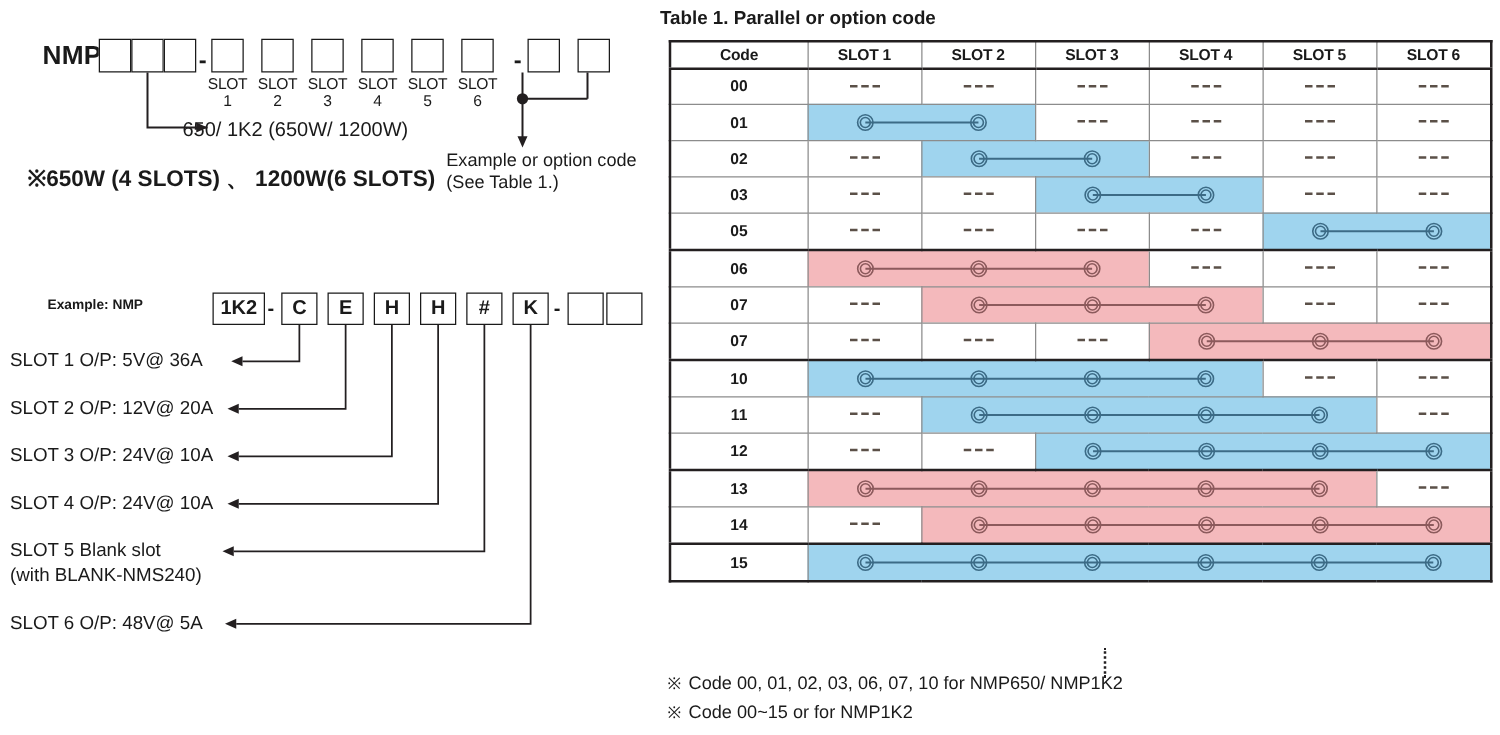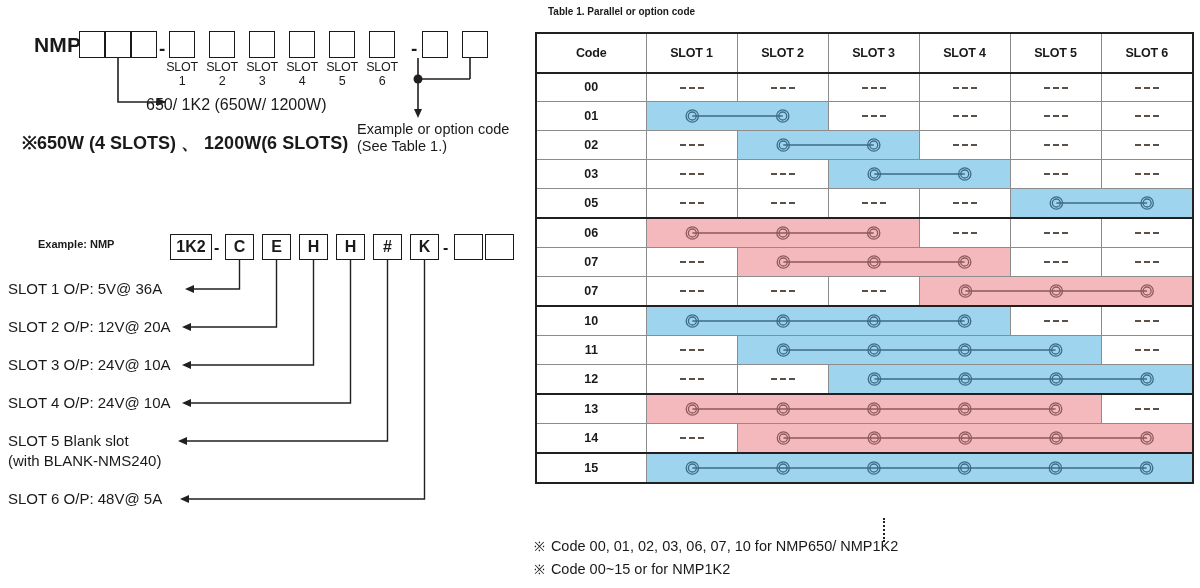--- a/index.html
+++ b/index.html
@@ -77,41 +77,41 @@
   .slot-line {
     position: absolute; left: 8px;
     font-size: 15px; white-space: nowrap; line-height: 18px;
   }
 
   svg.overlay { position: absolute; left: 0; top: 0; overflow: visible; pointer-events: none; }
 
   
   #right-panel { position: absolute; left: 528px; top: 0; width: 672px; height: 588px; }
   .table-title {
-    position: absolute; left: 20px; top: 6px;
-    font-size: 10px; font-weight: bold;
+    position: absolute; left: 0; top: 6px;
+    font-size: 15px; font-weight: bold;
   }
   #opt-table {
     position: absolute; left: 7px; top: 32px;
     width: 657px;
     border-collapse: collapse;
     border: 2px solid #231f20;
     background: #fff;
     table-layout: fixed;
   }
   #opt-table th, #opt-table td {
     border: 1px solid #8c8c8c;
     height: 28px;
     padding: 0;
     text-align: center;
     vertical-align: middle;
   }
   #opt-table th {
     font-size: 12.5px; font-weight: bold;
-    height: 40px;
+    height: 22px;
     border-bottom: 2px solid #231f20;
     letter-spacing: -.2px;
   }
   #opt-table td.code {
     font-size: 12.5px; font-weight: bold;
     border-right: 1px solid #8c8c8c;
   }
   #opt-table tr.grp-top > td { border-top: 2px solid #231f20; }
   #opt-table tr:last-child > td { border-bottom: none; }
   td.span-cell { padding: 0; }

